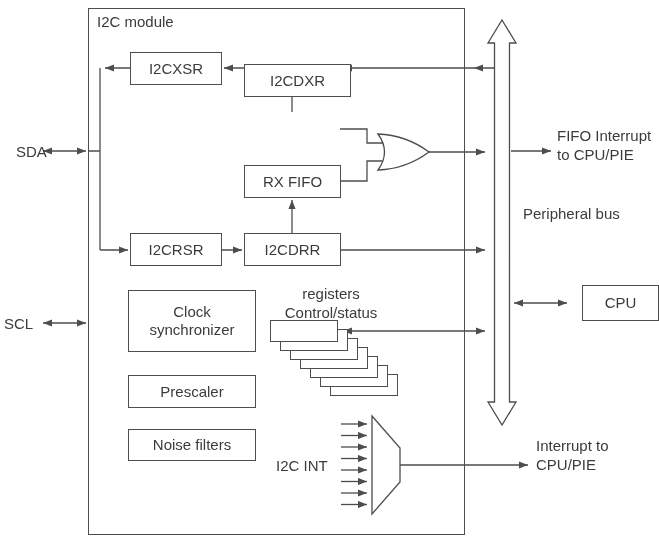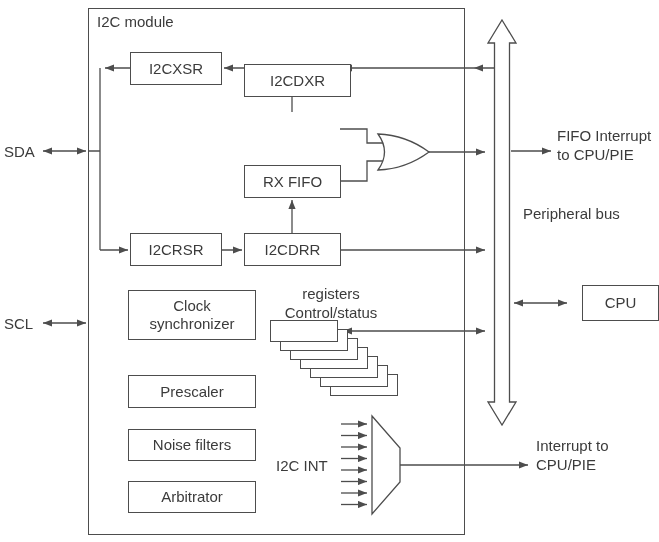--- a/index.html
+++ b/index.html
@@ -17,27 +17,27 @@
     position:absolute;border:1.4px solid #4d4d4d;background:#ffffff;box-sizing:border-box;
     display:flex;align-items:center;justify-content:center;text-align:center;
     font-size:15px;line-height:18px;padding:8px 2px;
   }
   .b-i2cxsr{left:130px;top:52px;width:92px;height:33px;}
   .b-i2cdxr{left:244px;top:64px;width:107px;height:33px;}
   .b-txfifo{left:244px;top:112px;width:97px;height:34px;}
   .b-rxfifo{left:244px;top:165px;width:97px;height:33px;}
   .b-i2crsr{left:130px;top:233px;width:92px;height:33px;}
   .b-i2cdrr{left:244px;top:233px;width:97px;height:33px;}
-  .b-clksync{left:128px;top:290px;width:128px;height:50px;justify-content:flex-end;}
+  .b-clksync{left:128px;top:290px;width:128px;height:62px;justify-content:flex-end;}
   .b-prescaler{left:128px;top:375px;width:128px;height:33px;}
   .b-noise{left:128px;top:429px;width:128px;height:32px;justify-content:center;}
   .b-arbitrator{left:128px;top:481px;width:128px;height:32px;}
   .b-cpu{left:570px;top:285px;width:77px;height:36px;margin-left:12px;}
   .lbl{position:absolute;font-size:15px;line-height:19px;white-space:nowrap;}
-  .l-sda{left:4px;top:142px;}
+  .l-sda{left:16px;top:142px;}
   .l-scl{left:4px;top:314px;}
   .l-bus{left:523px;top:204px;}
   .l-fifoint{left:557px;top:126px;}
   .l-csregs{left:276px;top:284px;width:110px;text-align:center;}
   .l-i2cint{left:276px;top:456px;}
   .l-interrupt{left:536px;top:436px;}
   .reg-stack{position:absolute;left:270px;top:320px;width:130px;height:78px;}
   .reg-card{
     position:absolute;width:68px;height:22px;background:#ffffff;
     border:1.4px solid #4d4d4d;box-sizing:border-box;
@@ -115,23 +115,20 @@
   </div>
   <div class="box b-clksync">
     <span>Clock synchronizer</span>
   </div>
   <div class="box b-prescaler">
     <span>Prescaler</span>
   </div>
   <div class="box b-noise">
     <span>Noise filters</span>
   </div>
-  <div class="box b-arbitrator">
-    <span>Arbitrator</span>
-  </div>
   <div class="box b-cpu">
     <span>CPU</span>
   </div>
 
   <div class="reg-stack">
       <div class="reg-card" style="left: 0px; top: 0px; z-index: 20;"></div>
       <div class="reg-card" style="left: 10px; top: 9px; z-index: 19;"></div>
       <div class="reg-card" style="left: 20px; top: 18px; z-index: 18;"></div>
       <div class="reg-card" style="left: 30px; top: 27px; z-index: 17;"></div>
       <div class="reg-card" style="left: 40px; top: 36px; z-index: 16;"></div>

